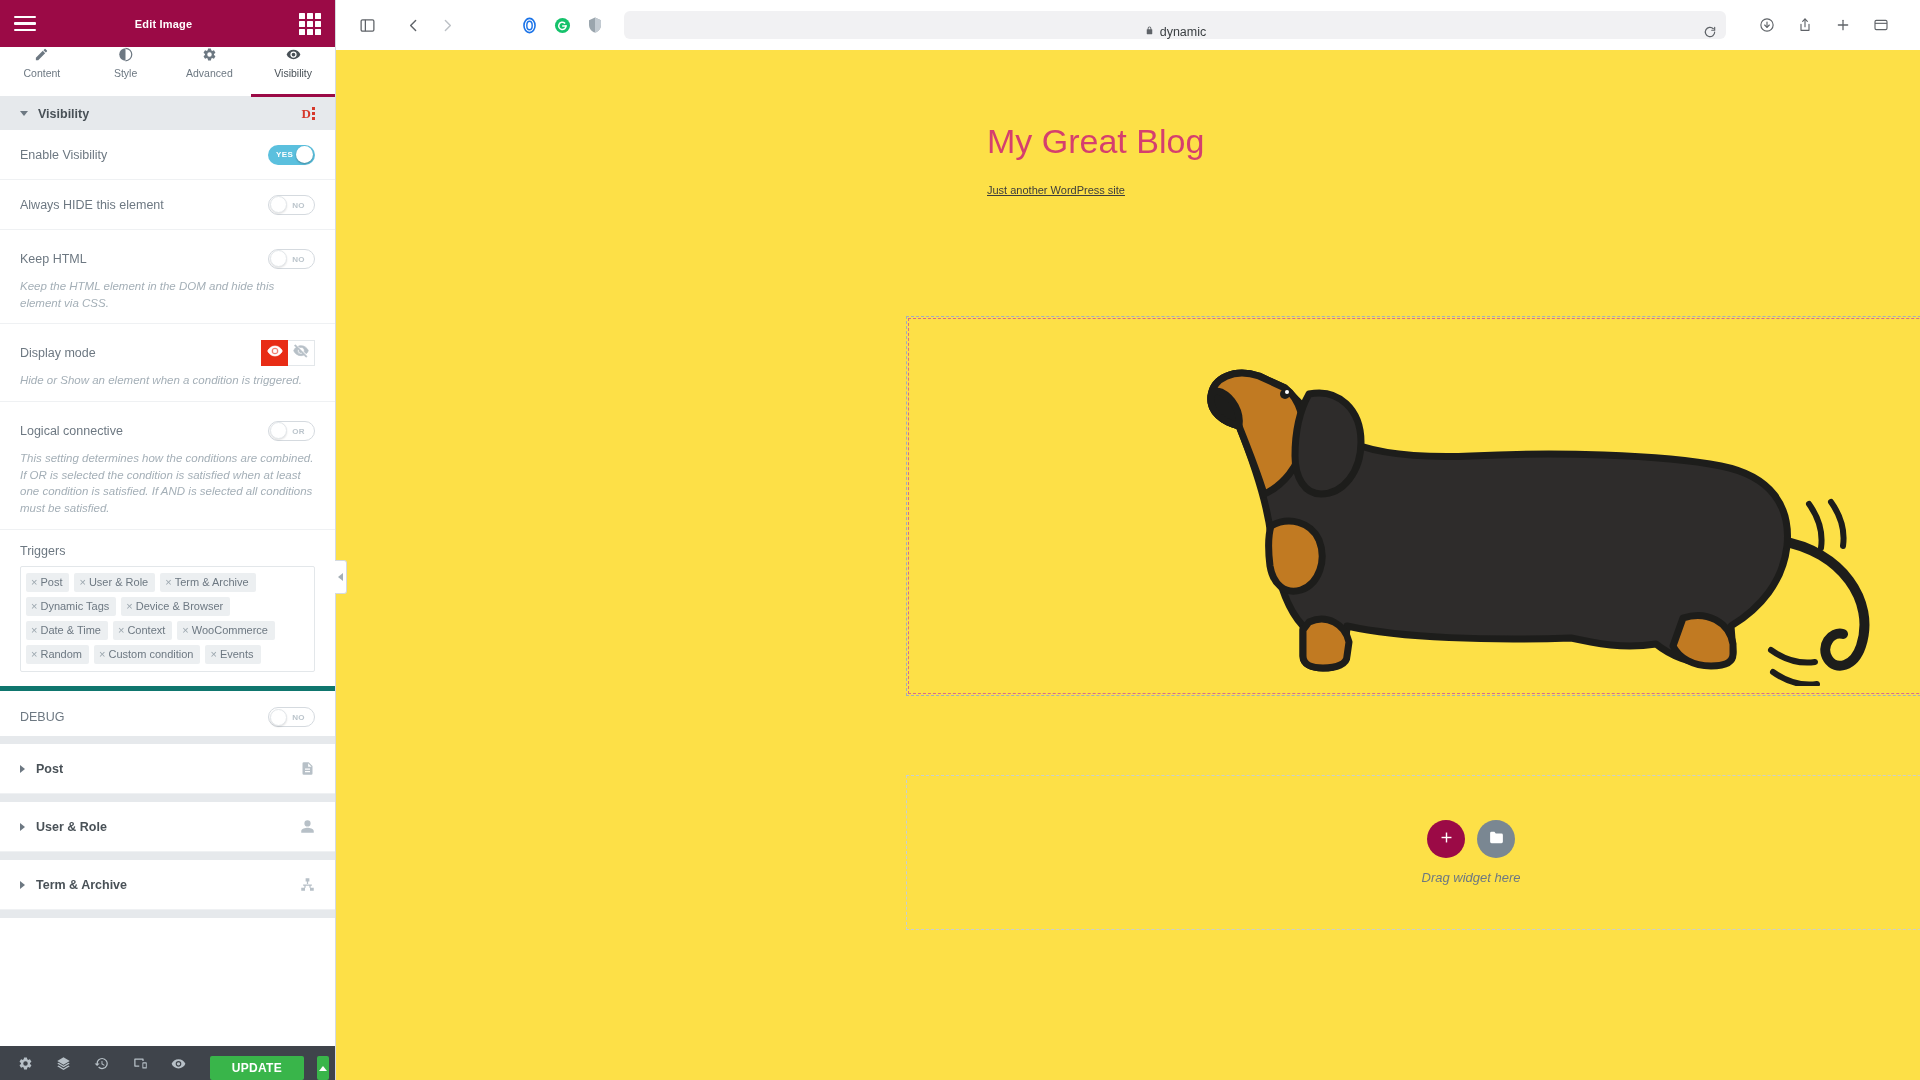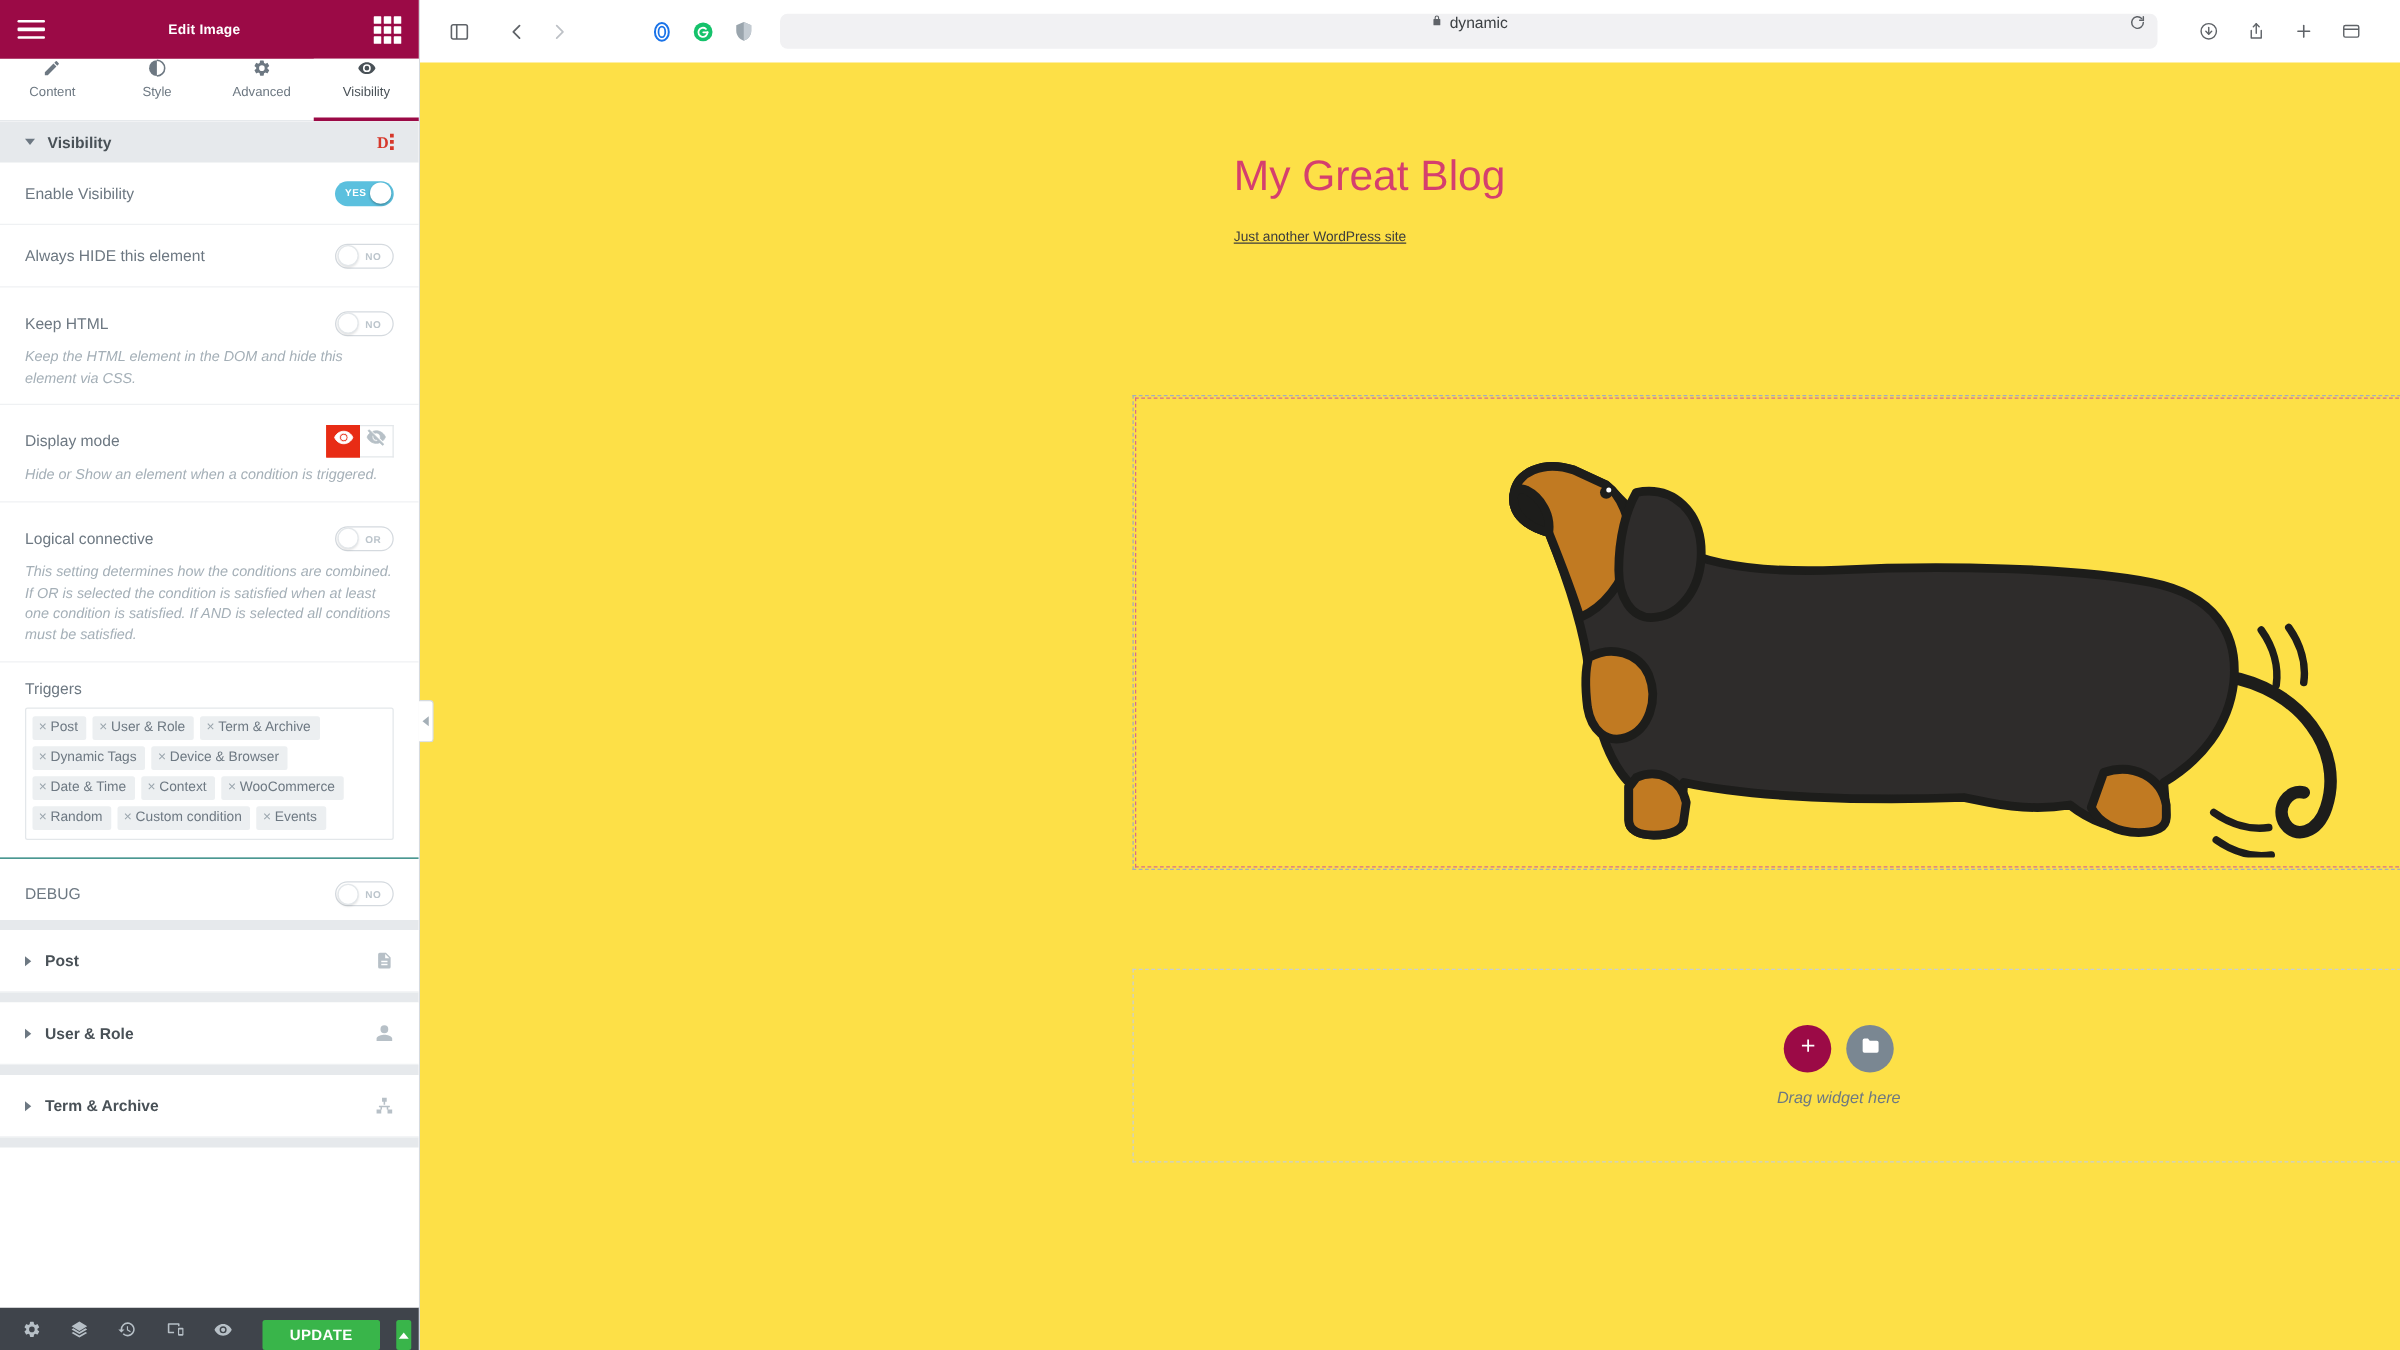--- a/index.html
+++ b/index.html
@@ -183,21 +183,21 @@
   .browser { flex: 1; display: flex; flex-direction: column; background: #fff; }
   .browser-bar {
     height: 50px; display: flex; align-items: center; gap: 0;
     padding: 0 22px; background: #ffffff; flex: 0 0 50px;
   }
   .nav-ic { width: 34px; height: 34px; display:flex; align-items:center; justify-content:center; cursor:pointer; }
   .nav-ic svg { width: 17px; height: 17px; }
   .ext-ic { width: 30px; height: 30px; display:flex; align-items:center; justify-content:center; cursor:pointer; }
   .urlbar {
     flex: 1; height: 28px; background: #f1f1f3; border-radius: 6px;
-    display: flex; align-items: flex-start; justify-content: center;
+    display: flex; align-items: flex-end; justify-content: center;
     position: relative; margin: 0 14px; cursor: text;
   }
   .urlbar .u {
     display: flex; align-items: center; gap: 5px;
     font-size: 12.5px; color: #3c4043;
   }
   .urlbar .reload { position: absolute; right: 9px; display:flex; }
   .urlbar .reload svg { width: 14px; height: 14px; }
 
   .canvas { flex: 1; background: #fde047; position: relative; overflow: hidden; }
@@ -407,21 +407,21 @@
         <span class="tag">
             <span class="x">×</span>
             <span>Custom condition</span>
           </span>
         <span class="tag">
             <span class="x">×</span>
             <span>Events</span>
           </span>
       </div>
 
-      <div class="row nb" style="border-top:1px solid #0f766e;gap:24px;">
+      <div class="row nb" style="border-top:5px solid #0f766e;gap:24px;">
         <span class="row-label">DEBUG</span>
         <span class="switch off">
           <span class="txt">NO</span>
           <span class="knob"></span>
         </span>
       </div>
 
 
       <div class="acc-spacer"></div>
       <div class="acc">

